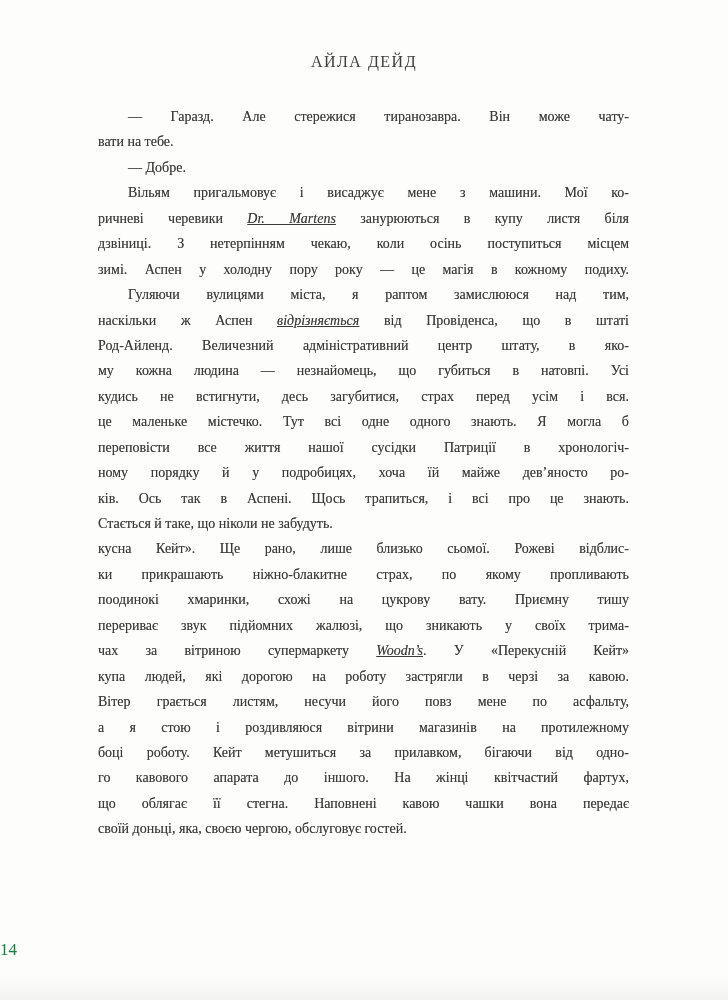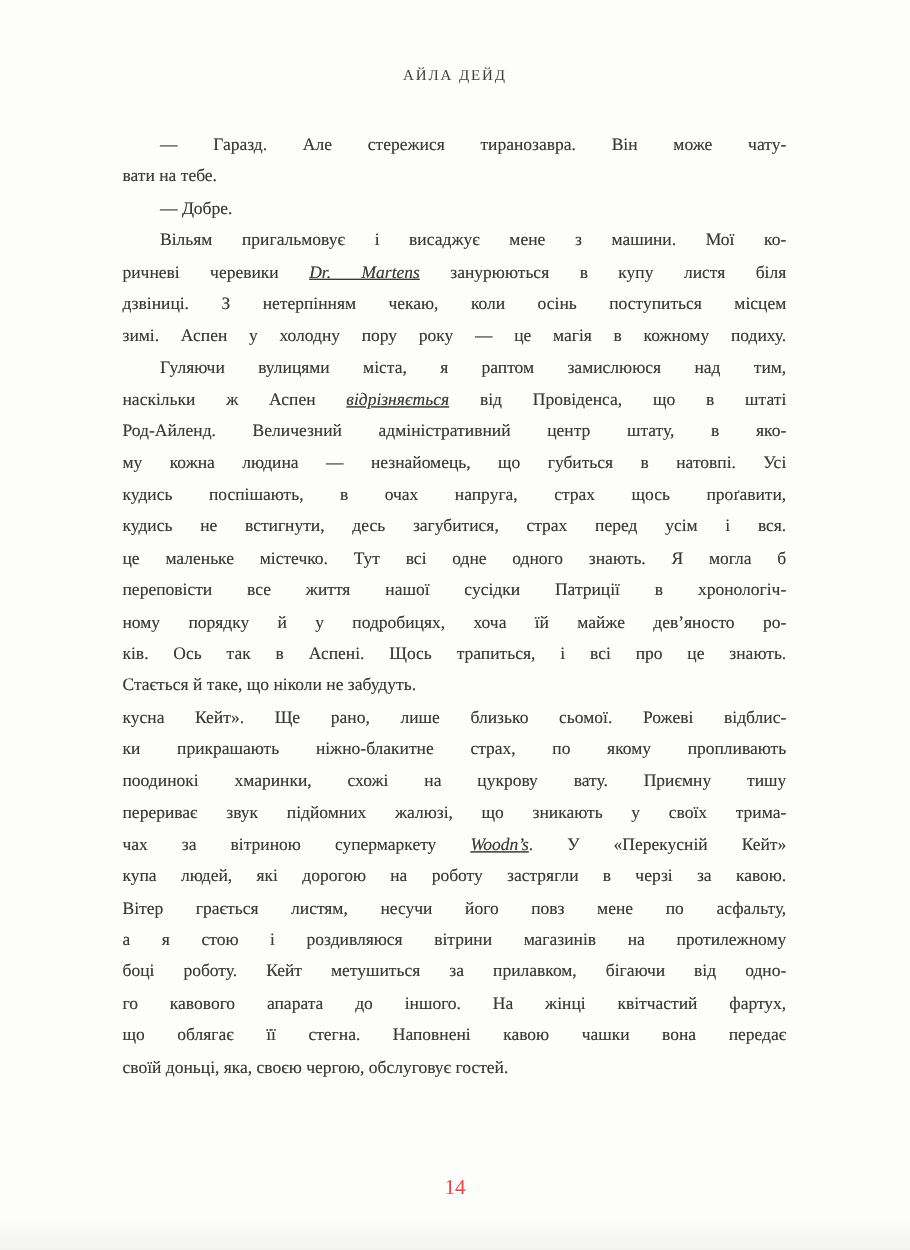--- a/index.html
+++ b/index.html
@@ -26,21 +26,21 @@
     height: 26px;
     background: linear-gradient(180deg, rgba(0,0,0,0) 0%, rgba(0,0,0,0.045) 100%);
     pointer-events: none;
   }
   .running-header {
     position: absolute;
     top: 53px;
     left: 0;
     right: 0;
     text-align: center;
-    font-size: 12px;
+    font-size: 16px;
     letter-spacing: 1.5px;
     color: #3e3e3e;
   }
   .body-text {
     position: absolute;
     top: 104px;
     left: 98px;
     width: 531px;
     font-size: 14px;
     color: #3a3a3a;
@@ -60,44 +60,42 @@
   }
   .line i {
     font-style: italic;
     text-decoration: underline;
   }
   .page-number {
     position: absolute;
     top: 940px;
     left: 0;
     right: 0;
-    text-align: center;
     font-size: 17px;
-    color: #ef4444;
+    color: #15803d;
   }
 </style>
 </head>
 <body style="background: rgb(253, 253, 252);">
 
 <div class="page">
   <div class="running-header">АЙЛА ДЕЙД</div>
 
   <div class="body-text" style="color: rgb(58, 58, 58);">
       <div class="line just ind"><span>— Гаразд. Але стережися тиранозавра. Він може чату-</span></div>
       <div class="line"><span>вати на тебе.</span></div>
       <div class="line ind"><span>— Добре.</span></div>
       <div class="line just ind"><span>Вільям пригальмовує і висаджує мене з машини. Мої ко-</span></div>
       <div class="line just"><span>ричневі черевики </span><i>Dr. Martens</i><span> занурюються в купу листя біля</span></div>
       <div class="line just"><span>дзвіниці. З нетерпінням чекаю, коли осінь поступиться місцем</span></div>
       <div class="line just"><span>зимі. Аспен у холодну пору року — це магія в кожному подиху.</span></div>
       <div class="line just ind"><span>Гуляючи вулицями міста, я раптом замислююся над тим,</span></div>
       <div class="line just"><span>наскільки ж Аспен </span><i>відрізняється</i><span> від Провіденса, що в штаті</span></div>
       <div class="line just"><span>Род-Айленд. Величезний адміністративний центр штату, в яко-</span></div>
       <div class="line just"><span>му кожна людина — незнайомець, що губиться в натовпі. Усі</span></div>
-      <div class="line just"><span>кудись поспішають, в очах напруга, страх щось проґавити,</span></div>
       <div class="line just"><span>кудись не встигнути, десь загубитися, страх перед усім і вся.</span></div>
       <div class="line just"><span>це маленьке містечко. Тут всі одне одного знають. Я могла б</span></div>
       <div class="line just"><span>переповісти все життя нашої сусідки Патриції в хронологіч-</span></div>
       <div class="line just"><span>ному порядку й у подробицях, хоча їй майже дев’яносто ро-</span></div>
       <div class="line just"><span>ків. Ось так в Аспені. Щось трапиться, і всі про це знають.</span></div>
       <div class="line"><span>Стається й таке, що ніколи не забудуть.</span></div>
       <div class="line just"><span>кусна Кейт». Ще рано, лише близько сьомої. Рожеві відблис-</span></div>
       <div class="line just"><span>ки прикрашають ніжно-блакитне страх, по якому пропливають</span></div>
       <div class="line just"><span>поодинокі хмаринки, схожі на цукрову вату. Приємну тишу</span></div>
       <div class="line just"><span>перериває звук підйомних жалюзі, що зникають у своїх трима-</span></div>

